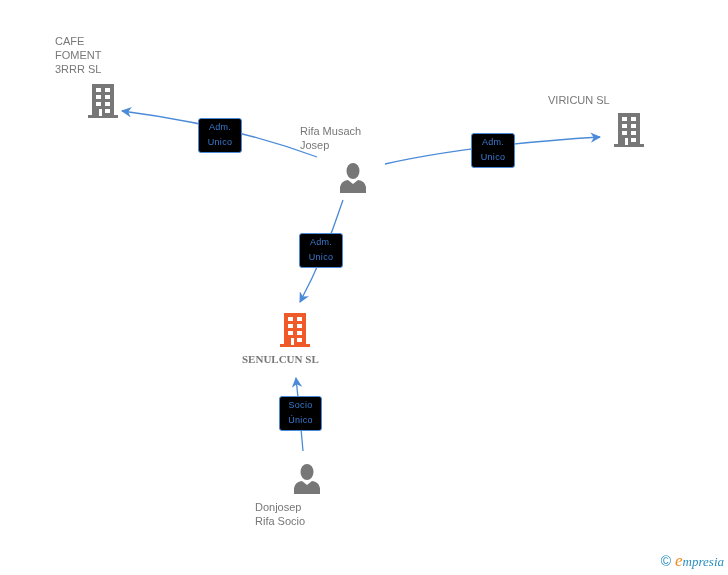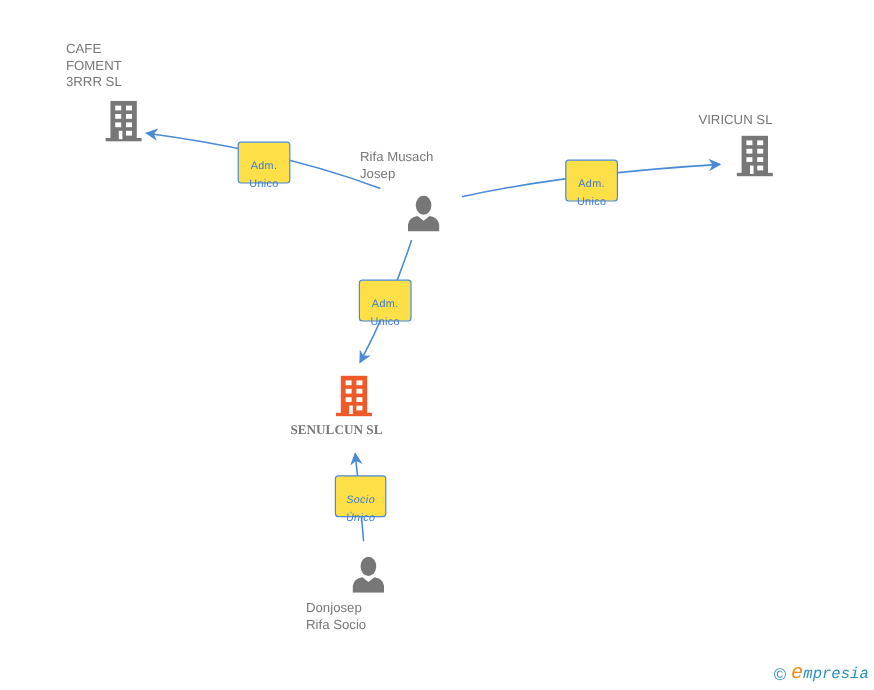--- a/index.html
+++ b/index.html
@@ -3,27 +3,27 @@
 <meta charset="utf-8">
 <style>
   html, body { margin: 0; padding: 0; background: #ffffff; }
   body { width: 728px; height: 575px; position: relative; overflow: hidden;
          font-family: "Liberation Sans", sans-serif; }
   #edges { position: absolute; left: 0; top: 0; width: 728px; height: 575px; }
   .node-label { position: absolute; text-align: left; color: #777777;
                 font-size: 11px; line-height: 14px; white-space: pre-line; }
   .node-label.focus { color: #777777; font-weight: bold; font-size: 11px; font-family: Liberation Serif, serif; }
   .icon { position: absolute; }
-  .edge-label { position: absolute; background: #fde047; border: 1px solid #4a8ad8;
+  .edge-label { position: absolute; background: #000000; border: 1px solid #4a8ad8;
                 border-radius: 3px; color: #3a7ad0; font-size: 9px; line-height: 15px;
-                text-align: center; white-space: pre-line; padding: 12px 4px;
+                text-align: center; white-space: pre-line; padding: 1px 4px;
                 box-sizing: border-box; letter-spacing: 0.3px; }
   .footer { position: absolute; right: 4px; bottom: 4px; display: flex; align-items: center; }
   .footer .copy { color: #2a8fc0; font-size: 14px; margin-right: 4px; }
-  .footer .brand { color: #2a8fc0; font-size: 13px; font-style: italic; font-family: Liberation Mono, monospace; }
+  .footer .brand { color: #2a8fc0; font-size: 13px; font-style: italic; font-family: Liberation Serif, serif; }
   .footer .brand .e { color: #f08a1c; font-size: 17px; }
 </style>
 </head>
 <body>
 
 <svg id="edges" xmlns="http://www.w3.org/2000/svg">
   <defs>
     <marker id="arrow" viewBox="0 0 10 10" refX="9" refY="5" markerWidth="8" markerHeight="8" orient="auto-start-reverse">
       <path d="M0,0 L10,5 L0,10 L3,5 Z" fill="#4a8ad8"></path>
     </marker>
@@ -45,21 +45,21 @@
       <rect x="18" y="4" width="5" height="4"></rect>
     <rect x="9" y="11" width="5" height="4"></rect>
       <rect x="18" y="11" width="5" height="4"></rect>
     <rect x="9" y="18" width="5" height="4"></rect>
       <rect x="18" y="18" width="5" height="4"></rect>
     <rect x="12" y="25" width="3" height="7"></rect>
       <rect x="18" y="25" width="5" height="4"></rect>
   </g>
 </svg>
 
-<div class="node-label" style="left:582px; top:93px; width:90px;">VIRICUN SL</div>
+<div class="node-label" style="left:548px; top:93px; width:90px;">VIRICUN SL</div>
 <svg class="icon" style="left:613px; top:113px;" width="32" height="34" viewBox="0 0 32 34">
   <rect x="5" y="0" width="22" height="32" fill="#777777"></rect>
   <rect x="1" y="31" width="30" height="3" fill="#777777"></rect>
   <g fill="#ffffff">
     <rect x="9" y="4" width="5" height="4"></rect>
       <rect x="18" y="4" width="5" height="4"></rect>
     <rect x="9" y="11" width="5" height="4"></rect>
       <rect x="18" y="11" width="5" height="4"></rect>
     <rect x="9" y="18" width="5" height="4"></rect>
       <rect x="18" y="18" width="5" height="4"></rect>
@@ -97,19 +97,19 @@
 </svg>
 <div class="node-label" style="left:255px; top:500px; width:100px;">Donjosep
 Rifa Socio</div>
 
 <div class="edge-label" style="left:198px; top:118px; width:44px; height:35px;">Adm.
 Unico</div>
 <div class="edge-label" style="left:471px; top:133px; width:44px; height:35px;">Adm.
 Unico</div>
 <div class="edge-label" style="left:299px; top:233px; width:44px; height:35px;">Adm.
 Unico</div>
-<div class="edge-label" style="left:279px; top:396px; width:43px; height:35px;font-style:italic;">Socio
+<div class="edge-label" style="left:279px; top:396px; width:43px; height:35px;">Socio
 Único</div>
 
 <div class="footer">
   <span class="copy">©</span>
   <span class="brand"><span class="e">e</span><span>mpresia</span></span>
 </div>
 
 </body></html>

